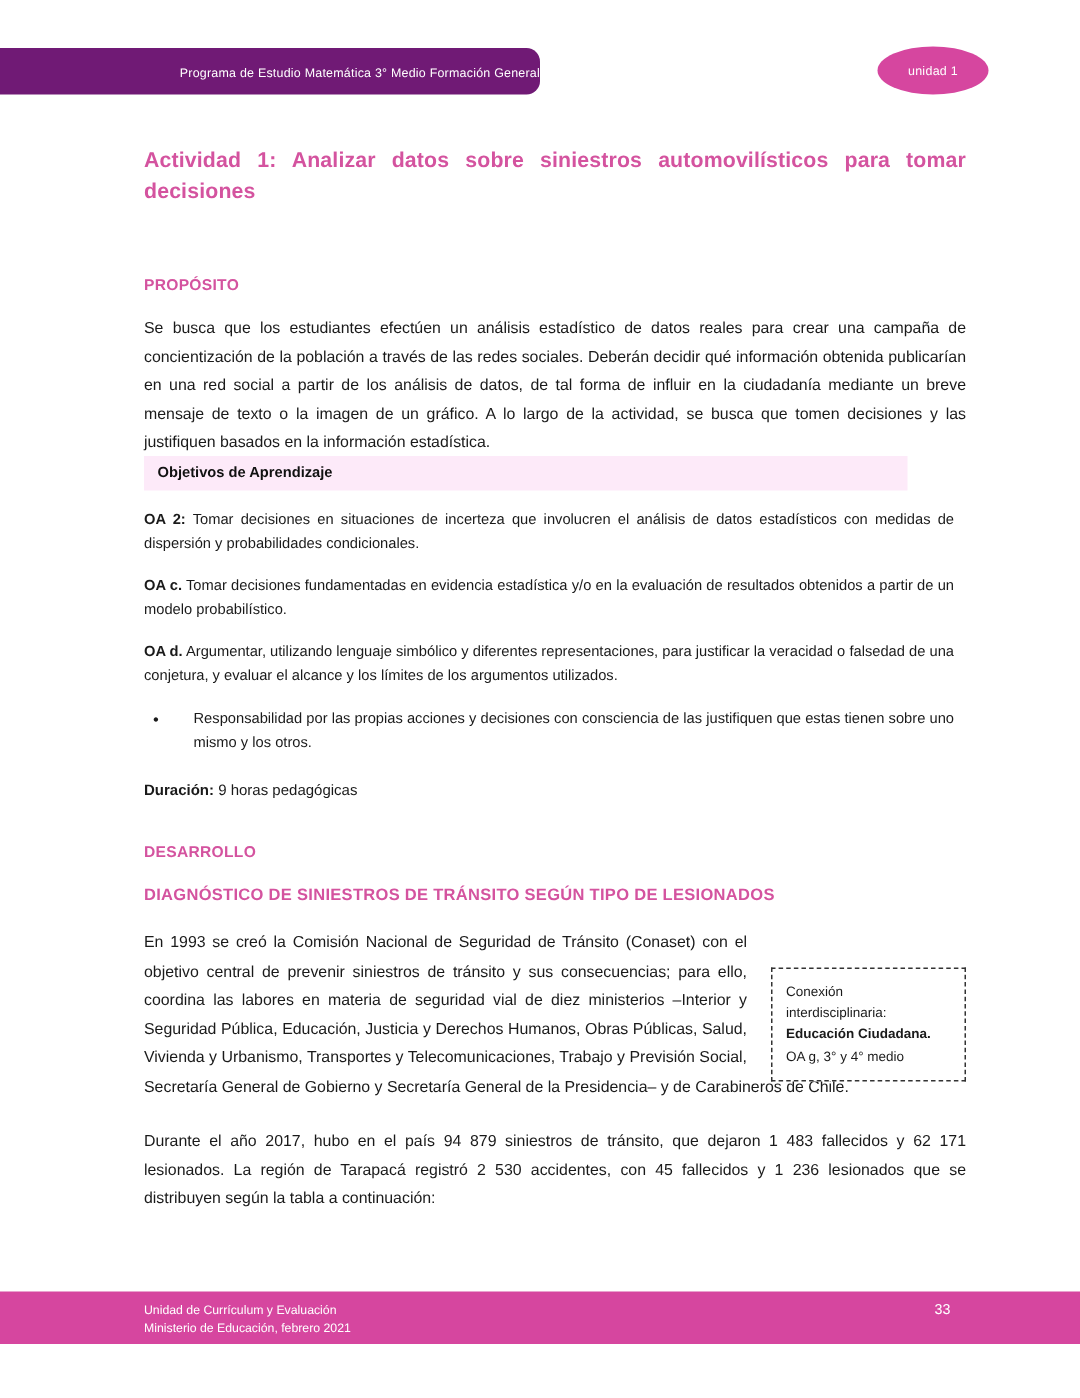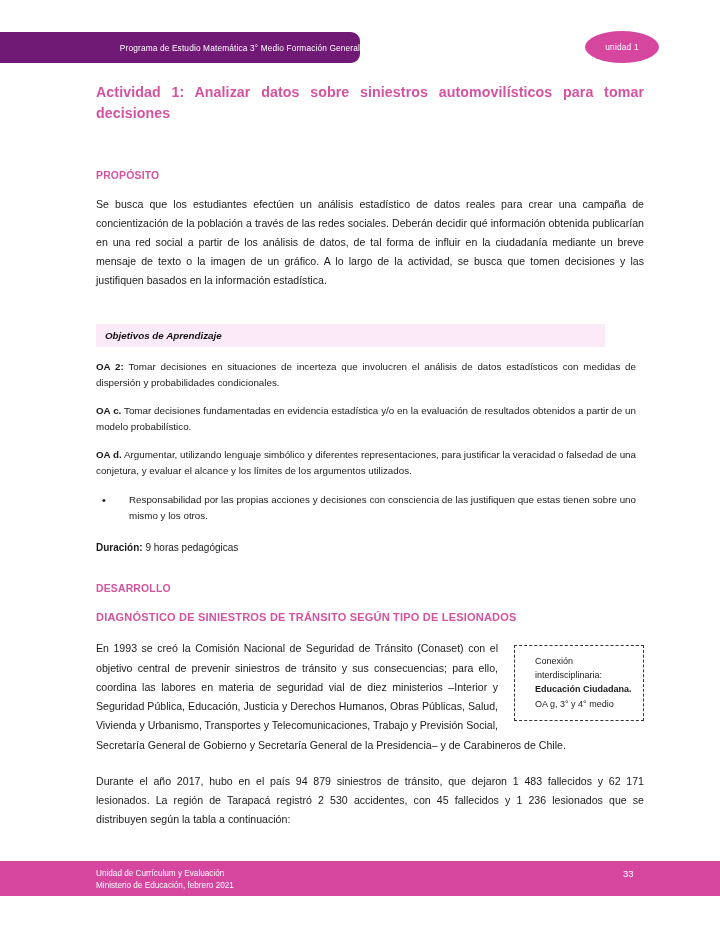--- a/index.html
+++ b/index.html
@@ -53,21 +53,21 @@
   .unit-badge-text {
     color: #ffffff;
     font-size: 8.3px;
     letter-spacing: 0.2px;
   }
 
   
   .content {
     position: absolute;
     left: 96px;
-    top: 0;
+    top: 15px;
     width: 548px;
   }
 
   .activity-title {
     margin-top: 82px;
     font-size: 14.2px;
     font-weight: bold;
     color: #d4539f;
     line-height: 1.45;
     text-align: justify;
@@ -94,21 +94,21 @@
   
   .band {
     background: #fdeaf9;
     width: 509px;
     box-sizing: border-box;
     padding: 6px 9px 6px 9px;
     font-weight: bold;
     font-size: 9.8px;
     color: #111111;
   }
-  .band-oa { margin-top: 35px; font-style: italic; }
+  .band-oa { margin-top: 0; }
   .band-act { margin-top: 16px; }
 
   .oa-item {
     font-size: 9.8px;
     line-height: 1.62;
     text-align: justify;
     margin-top: 12px;
     width: 540px;
   }
   .oa-item b { font-weight: bold; }
@@ -161,21 +161,21 @@
   }
 
   
   .callout {
     position: absolute;
     left: 514px;
     top: 645px;
     width: 130px;
     box-sizing: border-box;
     border: 1.4px dashed #333333;
-    padding: 8px 9px 9px 20px;
+    padding: 8px 9px 9px 9px;
     font-size: 9px;
     line-height: 1.58;
     color: #1a1a1a;
     background: #ffffff;
   }
   .callout b { font-weight: bold; }
   .float-shape {
     float: right;
     width: 146px;
     height: 78px;

